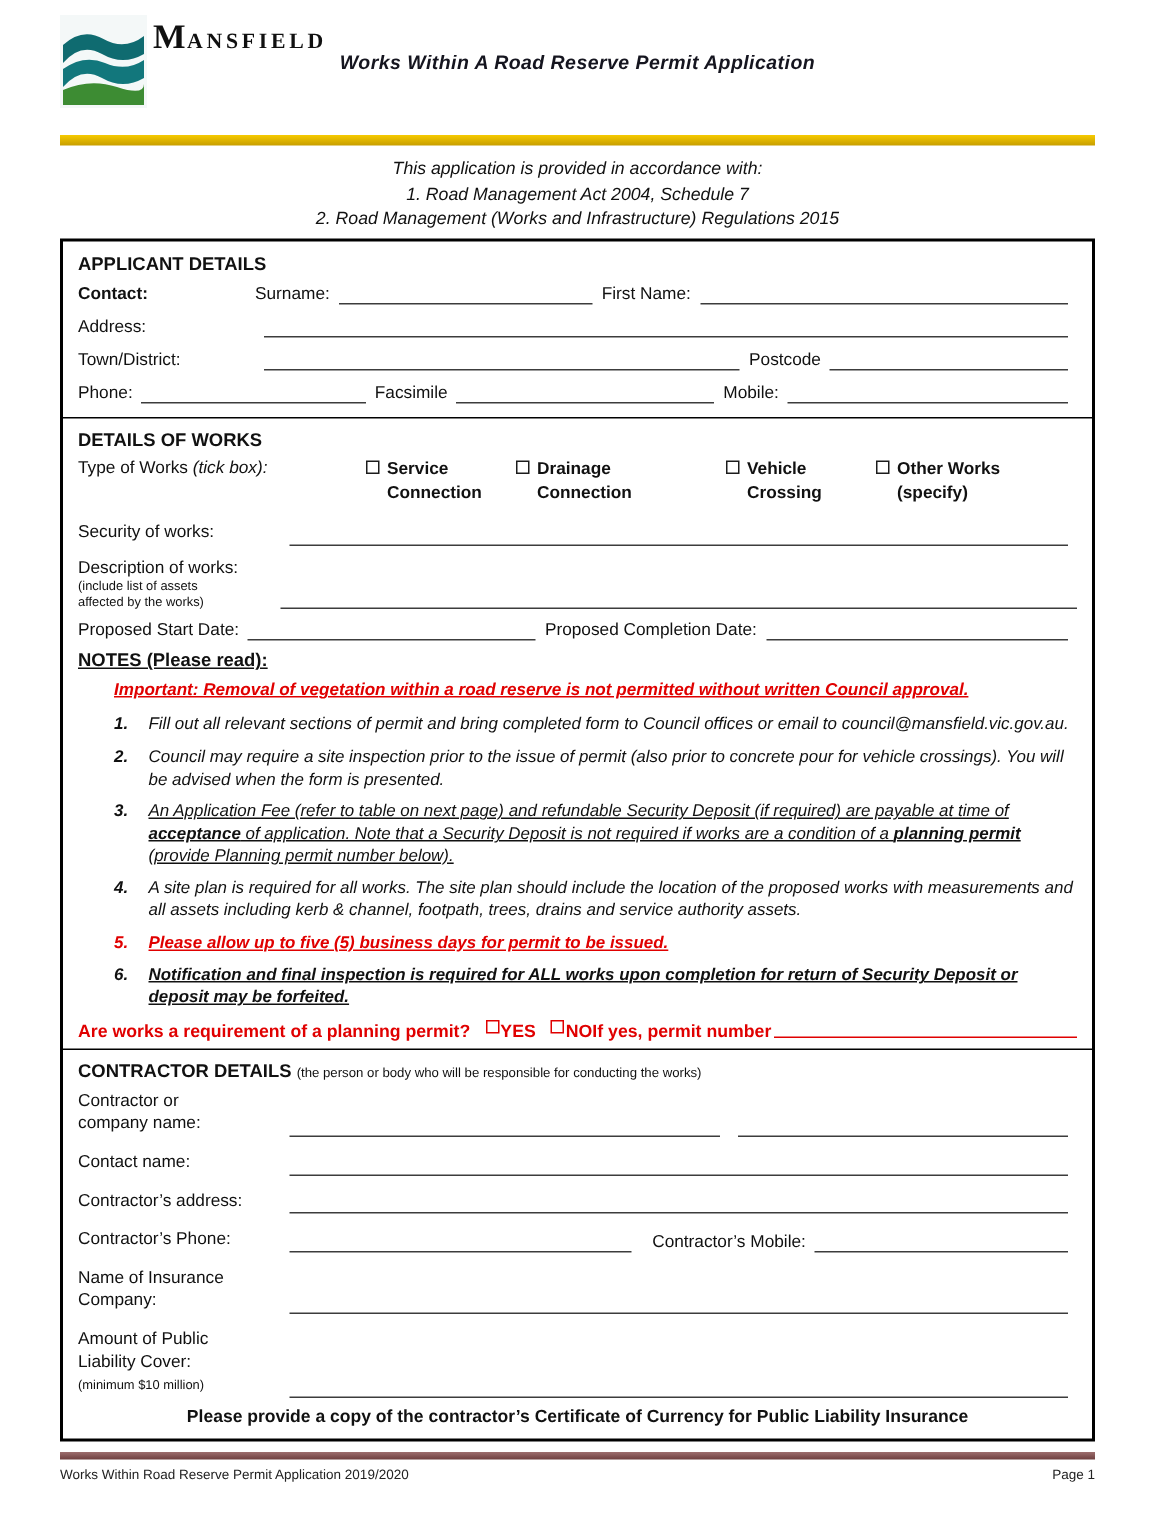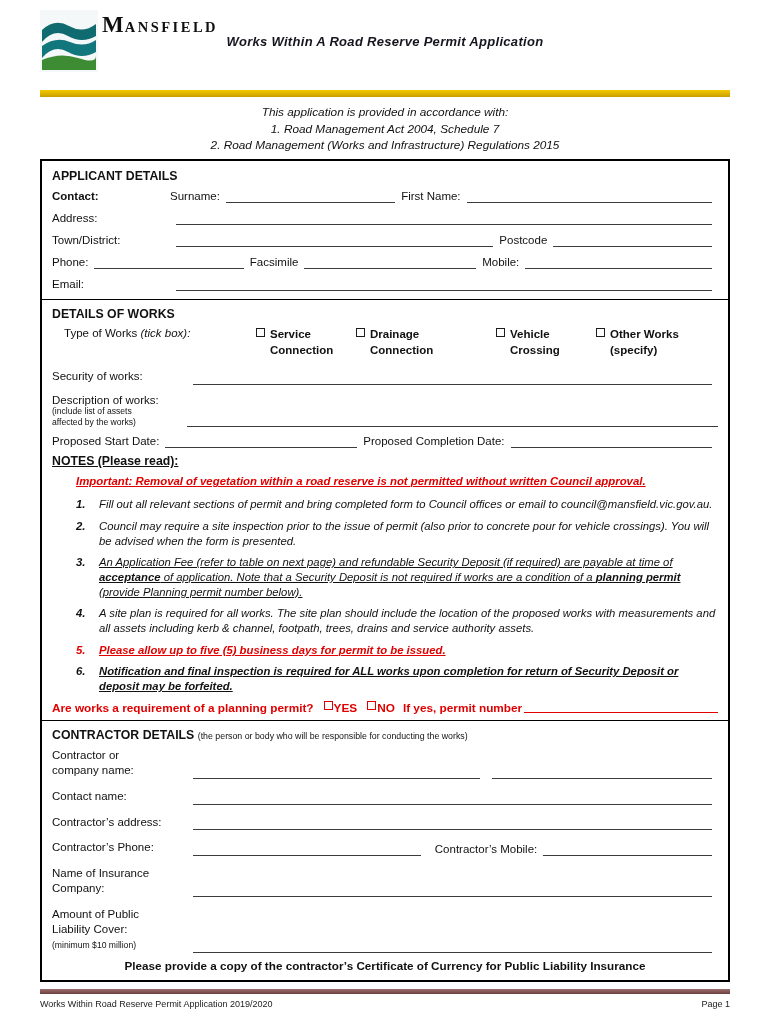--- a/index.html
+++ b/index.html
@@ -32,21 +32,21 @@
 
   .frow { display: flex; align-items: flex-end; margin-bottom: 9px; }
   .lbl { flex: none; padding-bottom: 1px; }
   .b { font-weight: bold; }
   .it { font-style: italic; }
   .line { border-bottom: 1px solid #3c3c3c; height: 13px; flex: 1; margin: 0 6px; min-width: 30px; }
   .w118 { width: 118px; }
   .w135 { width: 135px; white-space: pre-line; line-height: 1.3; } .ml8 { margin-left: 8px; }
 
   
-  .type-row { display: flex; margin: 2px 0 10px 12px; }
+  .type-row { display: flex; margin: 2px 0 10px 0; }
   .type-label { width: 192px; flex: none; padding-top: 1px; }
   .opt { display: flex; align-items: flex-start; }
   .opt1 { width: 100px; } .opt2 { width: 140px; } .opt3 { width: 100px; } .opt4 { flex: 1; }
   .cb {
     width: 9px; height: 9px; border: 1.5px solid #1c1c1c; flex: none;
     display: inline-block; margin: 2px 5px 0 0; background: #fff;
   }
   .cb.red { border-color: #e00000; }
   .opt-label { font-weight: bold; white-space: pre-line; line-height: 1.45; }
 
@@ -67,21 +67,21 @@
   .note .num { width: 23px; flex: none; font-weight: bold; font-style: italic; }
   .ntext { font-style: italic; flex: 1; }
   .red { color: #e00000; }
   .u { text-decoration: underline; }
   .bu { font-weight: bold; text-decoration: underline; }
 
   
   .q-row { display: flex; align-items: flex-start; color: #e00000; font-weight: bold; font-size: 11.8px; margin: 2px 0 5px 0; }
   .q-row .cb { margin: 0 1px 1px 10px; }
   .q-row .redline { border-bottom: 1px solid #e00000; flex: 1; height: 12px; margin-left: 2px; }
-  .q-ifyes { margin-left: 8px; }
+  .q-ifyes { }
 
   
   .crow { display: flex; align-items: flex-end; margin-bottom: 10px; }
   .abn-lbl { width: 104px; flex: none; white-space: pre-line; line-height: 1.3; margin-left: 10px; }
   .cert { text-align: center; font-weight: bold; font-size: 11.7px; margin-top: 6px; }
 
   
   .footer-bar { height: 5px; background: linear-gradient(#9d6e6e, #6e3f3f); margin-top: 7px; }
   .footer-row { display: flex; justify-content: space-between; font-size: 9px; margin-top: 5px; color: #222; }
 </style>
@@ -139,24 +139,20 @@
 
     <div class="frow">
       <span class="lbl">Phone:</span>
       <span class="line" style="flex:1;"></span>
       <span class="lbl">Facsimile</span>
       <span class="line" style="flex:1.15;"></span>
       <span class="lbl">Mobile:</span>
       <span class="line" style="flex:1.25;"></span>
     </div>
 
-    <div class="frow" style="margin-bottom:4px;">
-      <span class="lbl w118">Email:</span>
-      <span class="line"></span>
-    </div>
 
     <div class="divider"></div>
 
     <div class="sec-h" style="margin-bottom:5px;">DETAILS OF WORKS</div>
 
     <div class="type-row">
       <span class="type-label"><span>Type of Works</span> <span class="it">(tick box):</span></span>
       <span class="opt opt1">
         <span class="cb"></span>
         <span class="opt-label">Service

